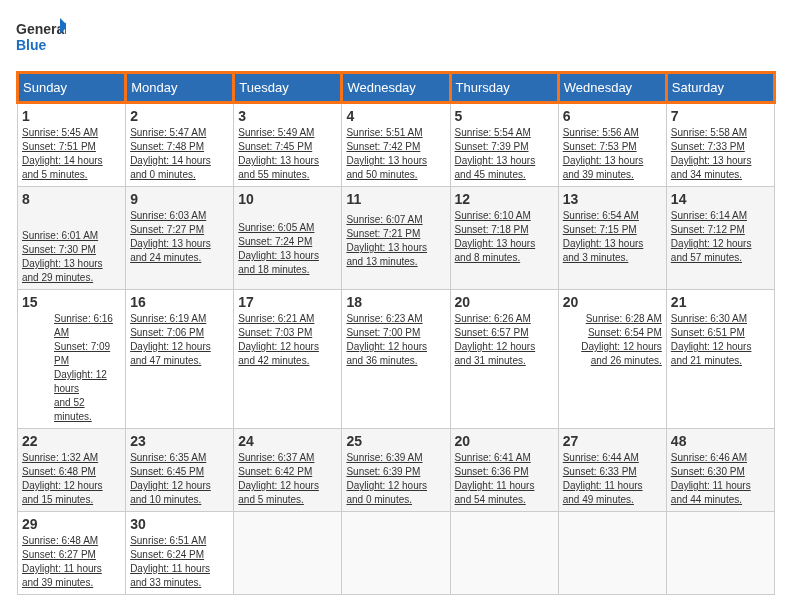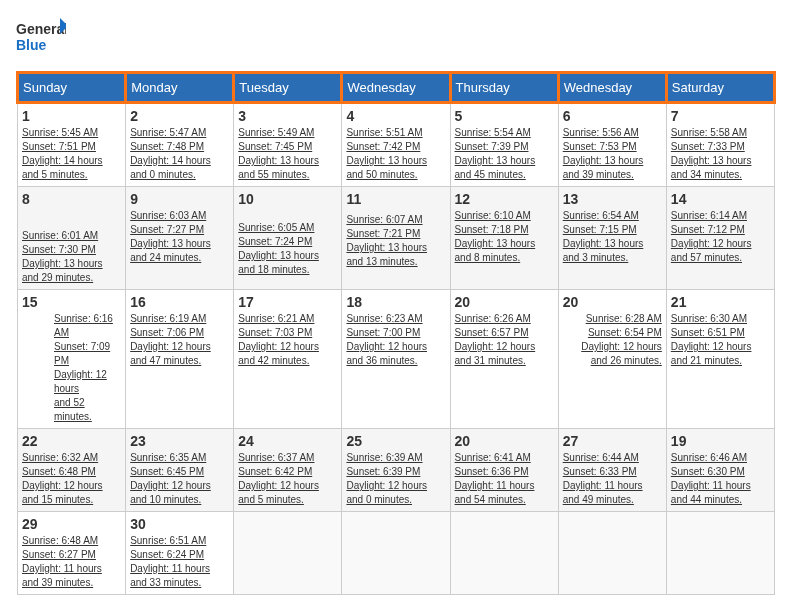--- a/index.html
+++ b/index.html
@@ -254,21 +254,21 @@
           <span class="day-num">21</span>
           <div class="day-info" style="white-space: pre-line;">Sunrise: 6:30 AM
 Sunset: 6:51 PM
 Daylight: 12 hours
 and 21 minutes.</div>
         </td>
       </tr>
       <tr>
         <td>
           <span class="day-num">22</span>
-          <div class="day-info" style="white-space: pre-line;">Sunrise: 6:32 AM
+          <div class="day-info" style="white-space: pre-line;">Sunrise: 1:32 AM
 Sunset: 6:48 PM
 Daylight: 12 hours
 and 15 minutes.</div>
         </td>
         <td>
           <span class="day-num">23</span>
           <div class="day-info" style="white-space: pre-line;">Sunrise: 6:35 AM
 Sunset: 6:45 PM
 Daylight: 12 hours
 and 10 minutes.</div>
@@ -295,21 +295,21 @@
 and 54 minutes.</div>
         </td>
         <td>
           <span class="day-num">27</span>
           <div class="day-info" style="white-space: pre-line;">Sunrise: 6:44 AM
 Sunset: 6:33 PM
 Daylight: 11 hours
 and 49 minutes.</div>
         </td>
         <td>
-          <span class="day-num">19</span>
+          <span class="day-num">48</span>
           <div class="day-info" style="white-space: pre-line;">Sunrise: 6:46 AM
 Sunset: 6:30 PM
 Daylight: 11 hours
 and 44 minutes.</div>
         </td>
       </tr>
       <tr>
         <td>
           <span class="day-num">29</span>
           <div class="day-info" style="white-space: pre-line;">Sunrise: 6:48 AM

